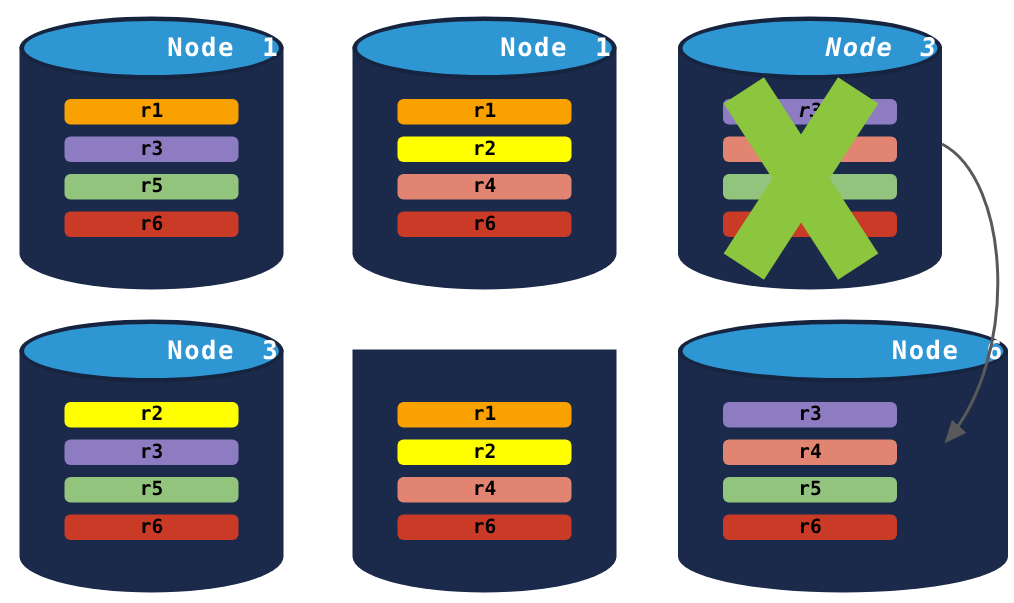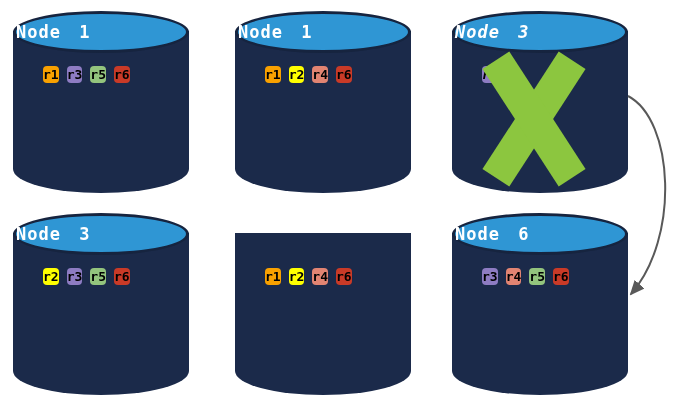--- a/index.html
+++ b/index.html
@@ -11,30 +11,30 @@
   .cyl-body {
     position:absolute; left:0; right:0; top:20px; bottom:0;
     background:var(--cyl-body,#1B2A4A);
     border-radius:0 0 50% 50% / 0 0 24px 24px;
   }
   .cyl-top {
     position:absolute; left:0; right:0; top:0; height:42px; box-sizing:border-box;
     background:var(--cyl-top,#2F96D4);
     border:3px solid var(--cyl-border,#16243F);
     border-radius:50%;
-    display:flex; align-items:center; justify-content:flex-start;
+    display:flex; align-items:center; justify-content:flex-end;
     z-index:2;
   }
   .node-title {
     color:var(--title-color,#fff); font-weight:bold; font-size:17px;
     letter-spacing:1px; word-spacing:7px; white-space:nowrap;
   }
   .bars {
     position:absolute; left:30px; top:55px; width:116px;
-    display:flex; flex-direction:row; gap:8px; z-index:3;
+    display:flex; flex-direction:column; gap:8px; z-index:3;
   }
   .bar {
     height:17px; border-radius:4px;
     display:flex; align-items:center; justify-content:center;
   }
   .bar span {
     font-size:13px; font-weight:bold; line-height:1;
     color:var(--bar-label-color,#000);
   }
   .x-mark { position:absolute; left:82px; top:108px; width:0; height:0; z-index:6; display:none; }
@@ -163,21 +163,21 @@
         <div class="bar" style="background: rgb(226, 132, 114);">
           <span>r4</span>
         </div>
         <div class="bar" style="background: rgb(201, 58, 39);">
           <span>r6</span>
         </div>
       </div>
 
     </div>
 
-    <div class="node" style="left: 452px; top: 213px;">
+    <div class="node" style="left: 452px; top: 213px; padding-left: 44px;">
       <div class="cyl-body"></div>
       <div class="cyl-top">
         <span class="node-title">Node 6</span>
       </div>
       <div class="bars">
         <div class="bar" style="background: rgb(142, 124, 195);">
           <span>r3</span>
         </div>
         <div class="bar" style="background: rgb(226, 132, 114);">
           <span>r4</span>

